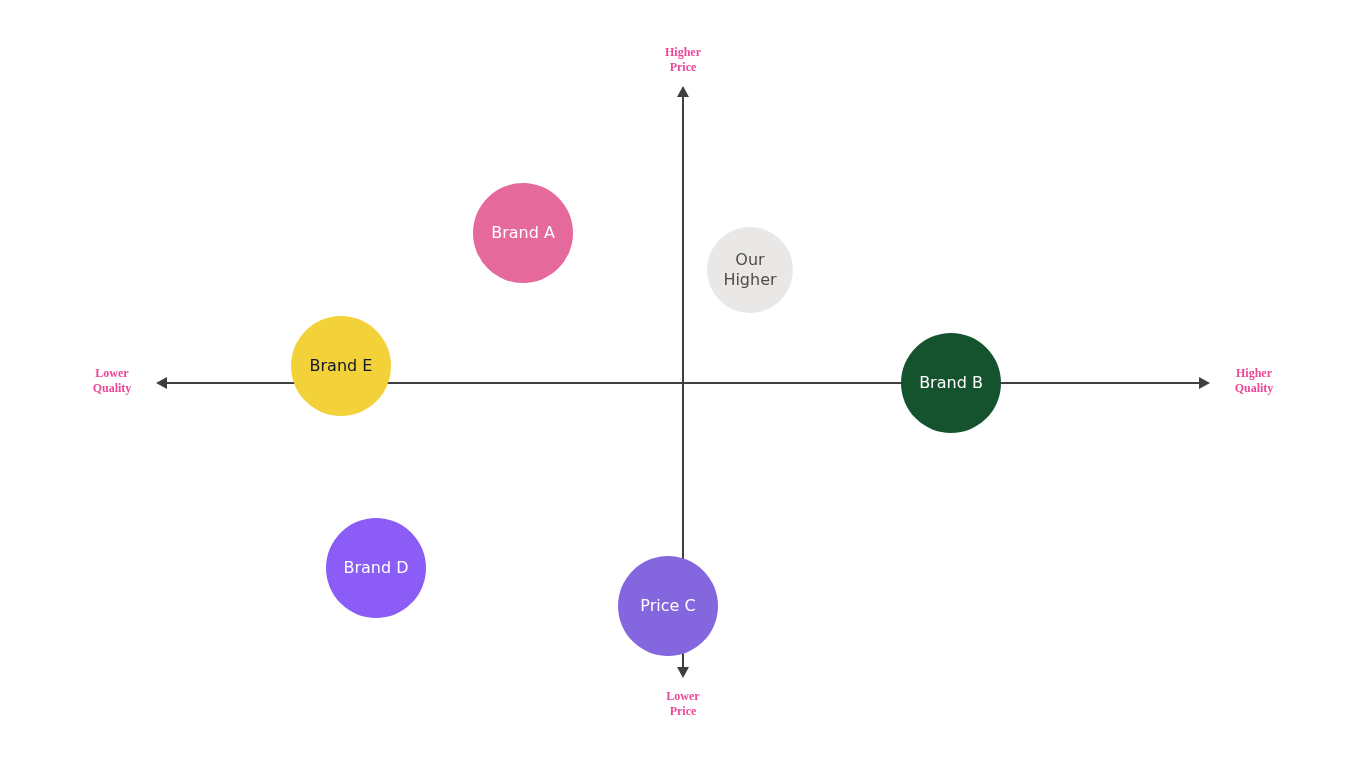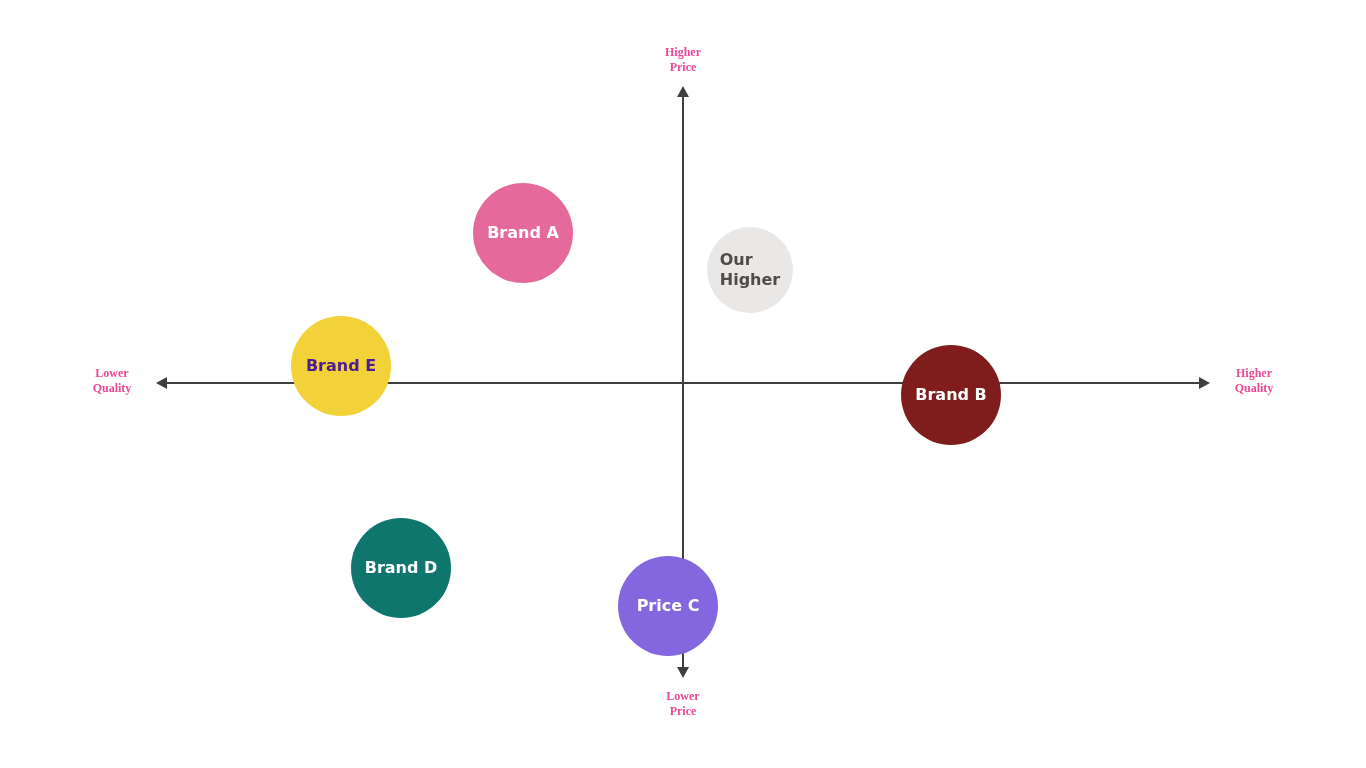--- a/index.html
+++ b/index.html
@@ -84,23 +84,23 @@
   .axis-label.bottom { left: 603px; top: 689px; width: 160px; }
   .axis-label.left   { left: 32px;  top: 366px; width: 160px; }
   .axis-label.right  { left: 1174px; top: 366px; width: 160px; }
   
   .bubble {
     position: absolute;
     border-radius: 50%;
     display: flex;
     align-items: center;
     justify-content: center;
-    text-align: left;
+    text-align: center;
     font-size: 16px;
-    font-weight: 700;
+    font-weight: 400;
     line-height: 1.25;
     white-space: pre-line;
     z-index: 2;
   }
 </style>
 </head>
 <body>
 
 <div class="canvas">
 
@@ -117,19 +117,19 @@
 Price</div>
   <div class="axis-label left">Lower
 Quality</div>
   <div class="axis-label right">Higher
 Quality</div>
 
   <div>
       <div class="bubble" style="left: 473px; top: 183px; width: 100px; height: 100px; background: rgb(230, 105, 155); color: rgb(255, 255, 255);"><span>Brand A</span></div>
       <div class="bubble" style="left: 707px; top: 227px; width: 86px; height: 86px; background: rgb(233, 232, 230); color: rgb(79, 77, 75);"><span>Our
 Higher</span></div>
-      <div class="bubble" style="left: 291px; top: 316px; width: 100px; height: 100px; background: rgb(243, 209, 56); color: #4c1d95;"><span>Brand E</span></div>
-      <div class="bubble" style="left: 901px; top: 345px; width: 100px; height: 100px; background: #7f1d1d; color: rgb(255, 255, 255);"><span>Brand B</span></div>
-      <div class="bubble" style="left: 351px; top: 518px; width: 100px; height: 100px; background: #0f766e; color: rgb(255, 255, 255);"><span>Brand D</span></div>
+      <div class="bubble" style="left: 291px; top: 316px; width: 100px; height: 100px; background: rgb(243, 209, 56); color: #0f172a;"><span>Brand E</span></div>
+      <div class="bubble" style="left: 901px; top: 333px; width: 100px; height: 100px; background: #14532d; color: rgb(255, 255, 255);"><span>Brand B</span></div>
+      <div class="bubble" style="left: 326px; top: 518px; width: 100px; height: 100px; background: #8b5cf6; color: rgb(255, 255, 255);"><span>Brand D</span></div>
       <div class="bubble" style="left: 618px; top: 556px; width: 100px; height: 100px; background: rgb(132, 103, 222); color: rgb(255, 255, 255);"><span>Price C</span></div>
     </div>
 
 </div>
 
 </body></html>

